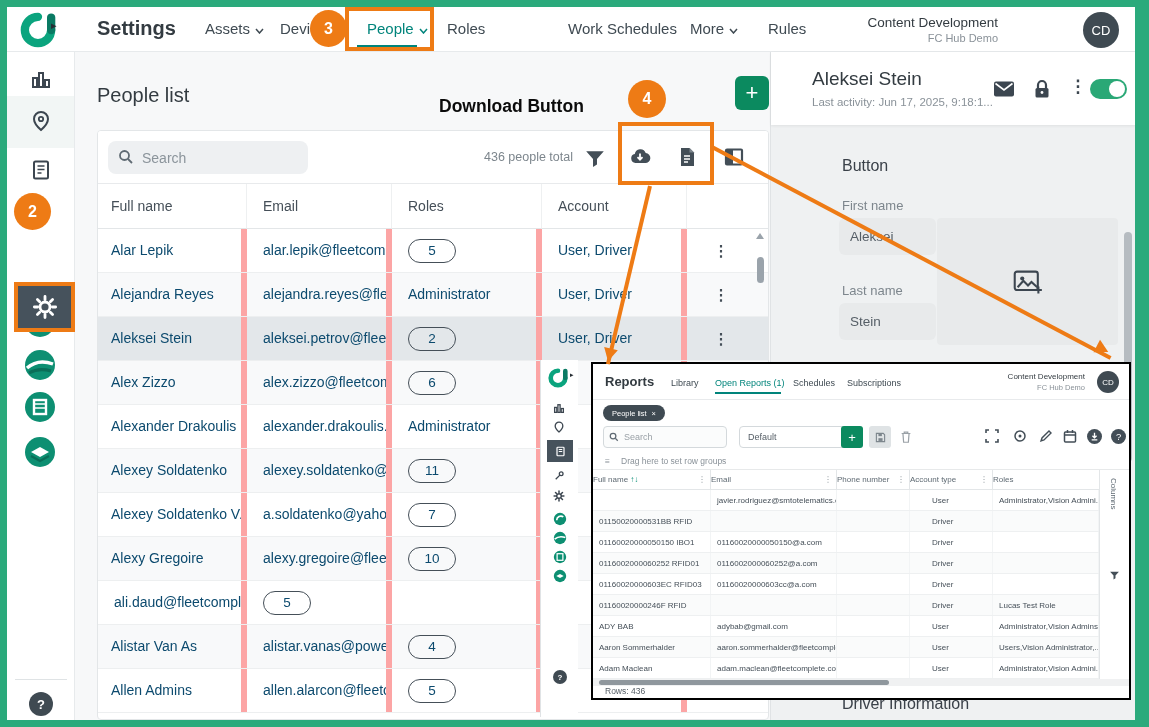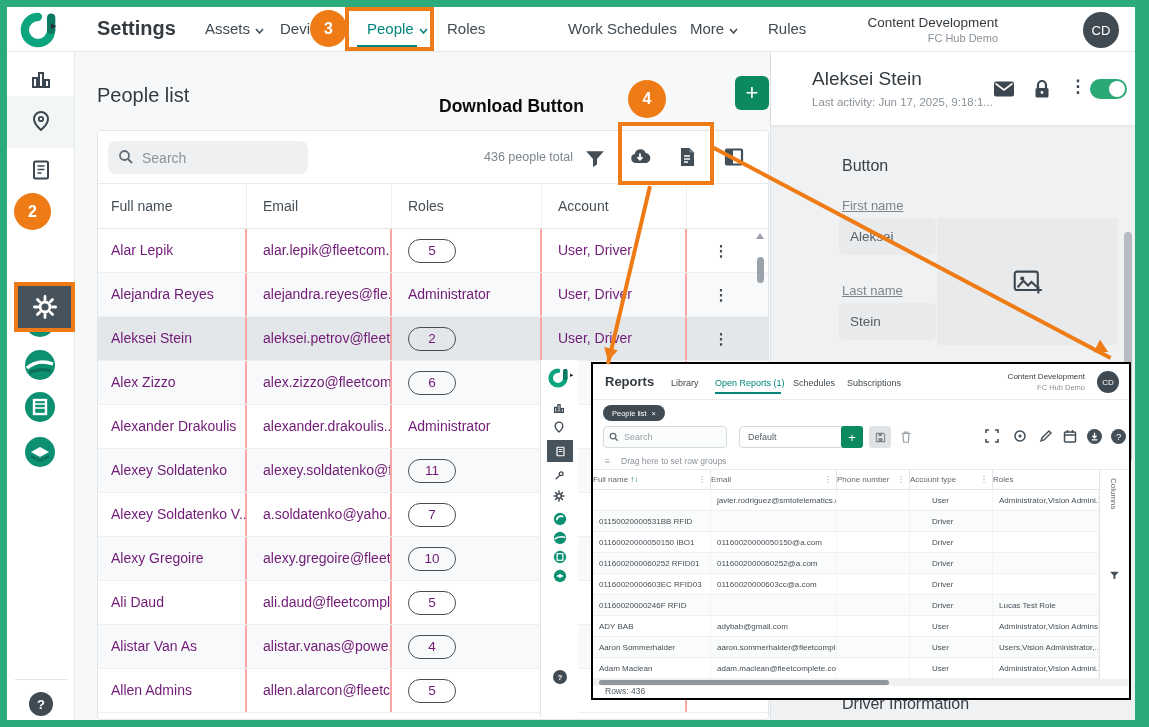--- a/index.html
+++ b/index.html
@@ -40,38 +40,38 @@
   .total-label { position:absolute; right:195px; top:19px; font-size:12.5px; color:#7d868d; }
   .tb-ico { position:absolute; top:15px; width:22px; height:22px; }
   .thead { position:absolute; left:0; top:53px; width:670px; height:45px; display:grid; grid-template-columns:149px 145px 150px 145px 81px; font-size:14px; color:#454f58; }
   .thead > div { line-height:45px; padding-left:16px; border-right:1px solid #eef0f1; border-bottom:1px solid #e3e6e8; overflow:hidden; white-space:nowrap; }
   .thead > div:first-child { padding-left:13px; }
   .thead > div:last-child { border-right:0; }
   .rows { position:absolute; left:0; top:98px; width:670px; }
   .prow { display:grid; grid-template-columns:149px 145px 150px 145px 68px; height:44px; border-bottom:1px solid #edeff0; background:#fff; }
   .prow.alt { background:#f8f9fa; }
   .prow.sel { background:#e3e7ea; }
-  .pc { line-height:43px; padding-left:16px; font-size:14px; color:#701a75; border-right:2px solid #fca5a5; overflow:hidden; white-space:nowrap; }
+  .pc { line-height:43px; padding-left:16px; font-size:14px; color:#0c4a6e; border-right:6px solid #fca5a5; overflow:hidden; white-space:nowrap; }
   .pc.n { padding-left:13px; }
   .pc.k { border-right:0; text-align:center; padding-left:0; font-size:15px; font-weight:bold; color:#454f58; }
   .pill { display:inline-block; min-width:48px; text-align:center; border:1.5px solid #454f58; border-radius:13px; line-height:22px; font-size:13.5px; margin-top:9px; }
   .vscroll { position:absolute; left:656px; top:100px; width:12px; height:480px; }
   .vscroll .up { width:0; height:0; margin:2px auto; border-left:4px solid transparent; border-right:4px solid transparent; border-bottom:6px solid #9aa3ab; }
   .vscroll .thumb { width:7px; height:26px; margin:18px auto 0; background:#9aa3ab; border-radius:4px; }
 
   
   .panel { position:absolute; left:763px; top:45px; width:365px; height:668px; background:#eff1f2; z-index:6; border-left:1px solid #e0e3e5; }
   .panel-head { position:absolute; left:0; top:0; width:365px; height:73px; background:#fff; box-shadow:0 1px 3px rgba(0,0,0,.07); }
   .person-name { position:absolute; left:41px; top:16px; font-size:19px; color:#333b41; }
   .last-activity { position:absolute; left:41px; top:44px; font-size:11.5px; color:#8a9299; }
   .ph-ico { position:absolute; top:26px; width:22px; height:22px; }
   .toggle { position:absolute; left:319px; top:27px; width:37px; height:20px; border-radius:10px; background:#2aa876; }
   .toggle .knob { position:absolute; right:2px; top:2px; width:16px; height:16px; border-radius:50%; background:#fff; }
   .section-h { position:absolute; font-size:16px; color:#3a4149; }
-  .field-label { position:absolute; font-size:13px; color:#7d868d;text-decoration:underline; }
+  .field-label { position:absolute; font-size:13px; color:#7d868d; }
   .field-box { position:absolute; width:97px; height:37px; background:#e8eaeb; border-radius:6px; font-size:13.5px; color:#555e66; line-height:37px; padding-left:11px; }
   .photo-box { position:absolute; left:166px; top:166px; width:181px; height:127px; background:#e8eaeb; border-radius:4px; display:flex; align-items:center; justify-content:center; }
   .panel-scroll { position:absolute; left:353px; top:180px; width:8px; height:230px; background:#b6bcc1; border-radius:4px; }
 
   
   .ann-circle { position:absolute; border-radius:50%; background:#ee7b15; color:#fff; font-weight:bold; display:flex; align-items:center; justify-content:center; z-index:60; }
   .ann-box { position:absolute; border:4px solid #ee7b15; z-index:58; }
   .ann-label { position:absolute; font-weight:bold; color:#0b0b0b; font-size:17.5px; z-index:60; white-space:nowrap; }
   .ann-line { position:absolute; height:4px; background:#ee7b15; transform-origin:0 50%; z-index:55; }
   .ann-arrow { position:absolute; width:0; height:0; border-top:7px solid transparent; border-bottom:7px solid transparent; border-left:13px solid #ee7b15; z-index:56; }
@@ -294,21 +294,20 @@
             <div class="pc k"><span>⋮</span></div>
           </div>
           <div class="prow alt">
             <div class="pc n">Alexy Gregoire</div>
             <div class="pc e">alexy.gregoire@fleet...</div>
             <div class="pc r"><span class="pill">10</span></div>
             <div class="pc a"></div>
             <div class="pc k"><span>⋮</span></div>
           </div>
           <div class="prow">
-            <div class="pc n">Ali Daud</div>
             <div class="pc e">ali.daud@fleetcompl...</div>
             <div class="pc r"><span class="pill">5</span></div>
             <div class="pc a"></div>
             <div class="pc k"><span>⋮</span></div>
           </div>
           <div class="prow alt">
             <div class="pc n">Alistar Van As</div>
             <div class="pc e">alistar.vanas@powe...</div>
             <div class="pc r"><span class="pill">4</span></div>
             <div class="pc a"></div>

